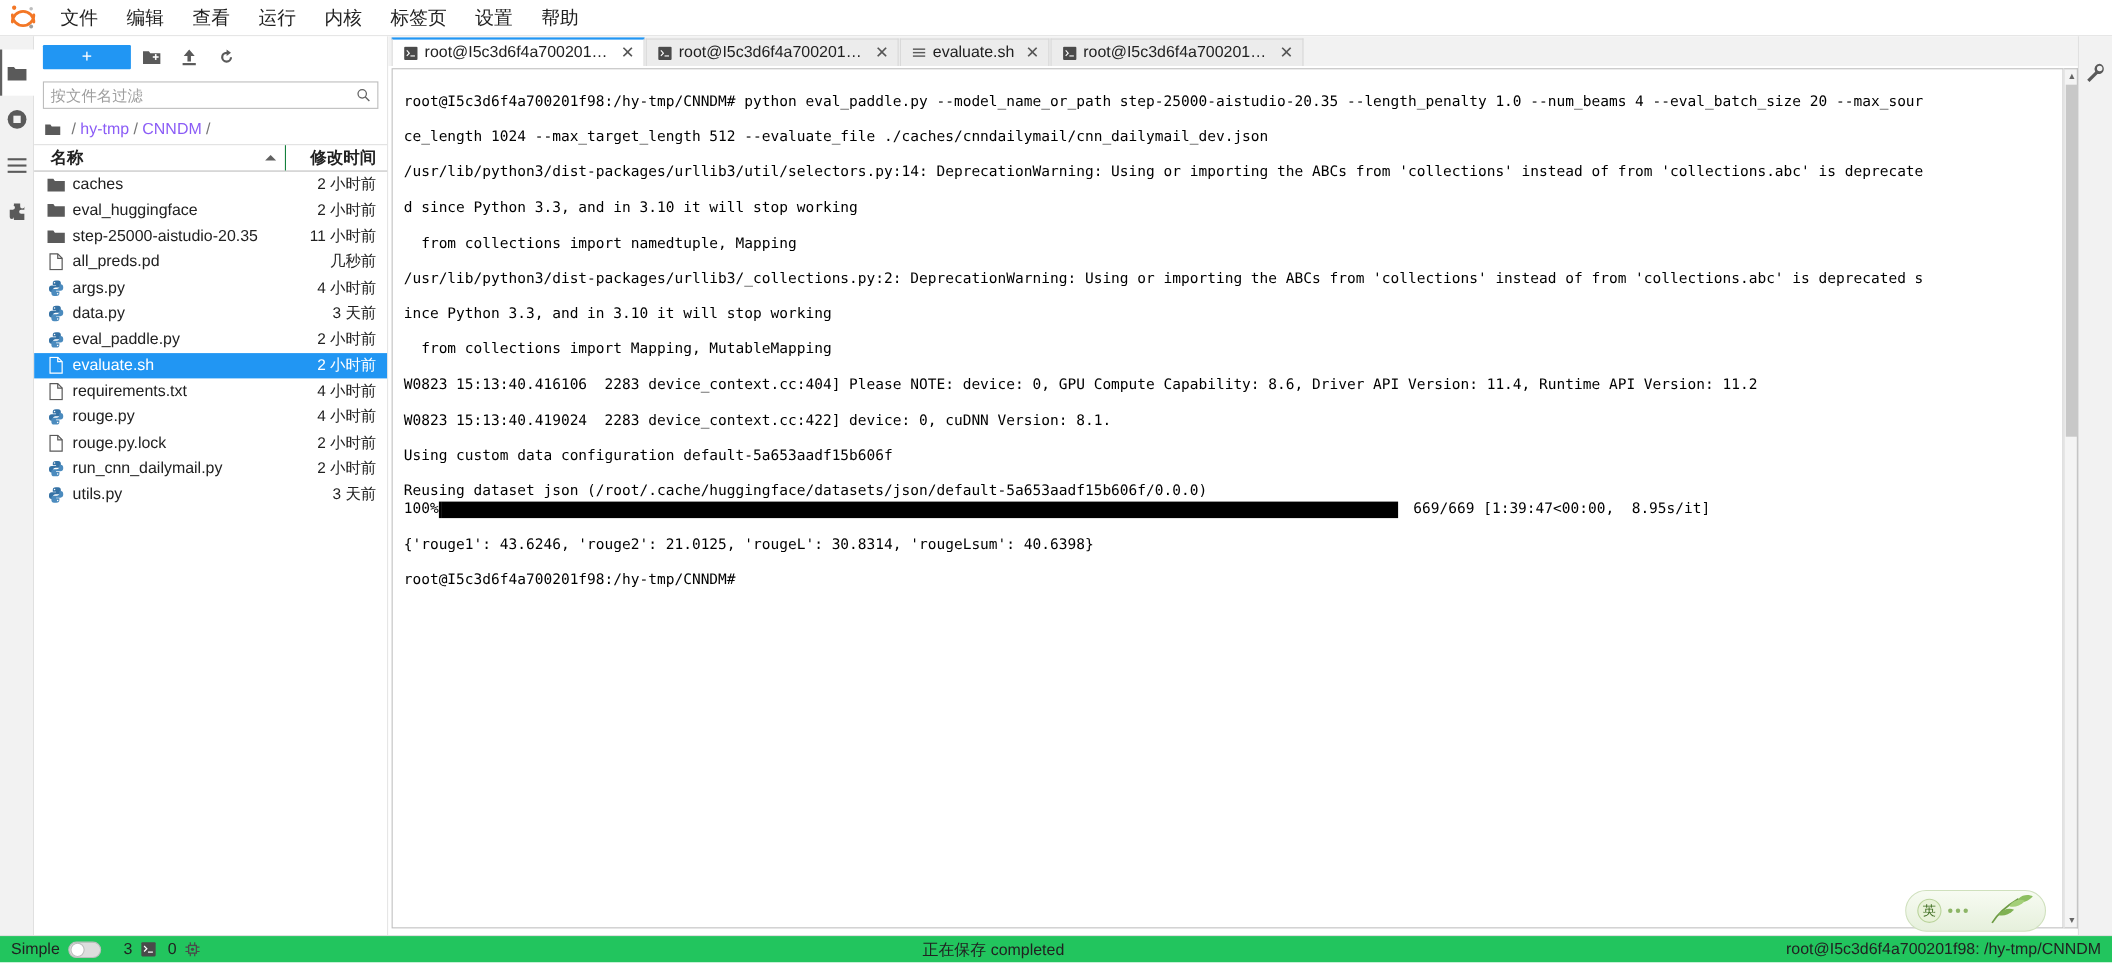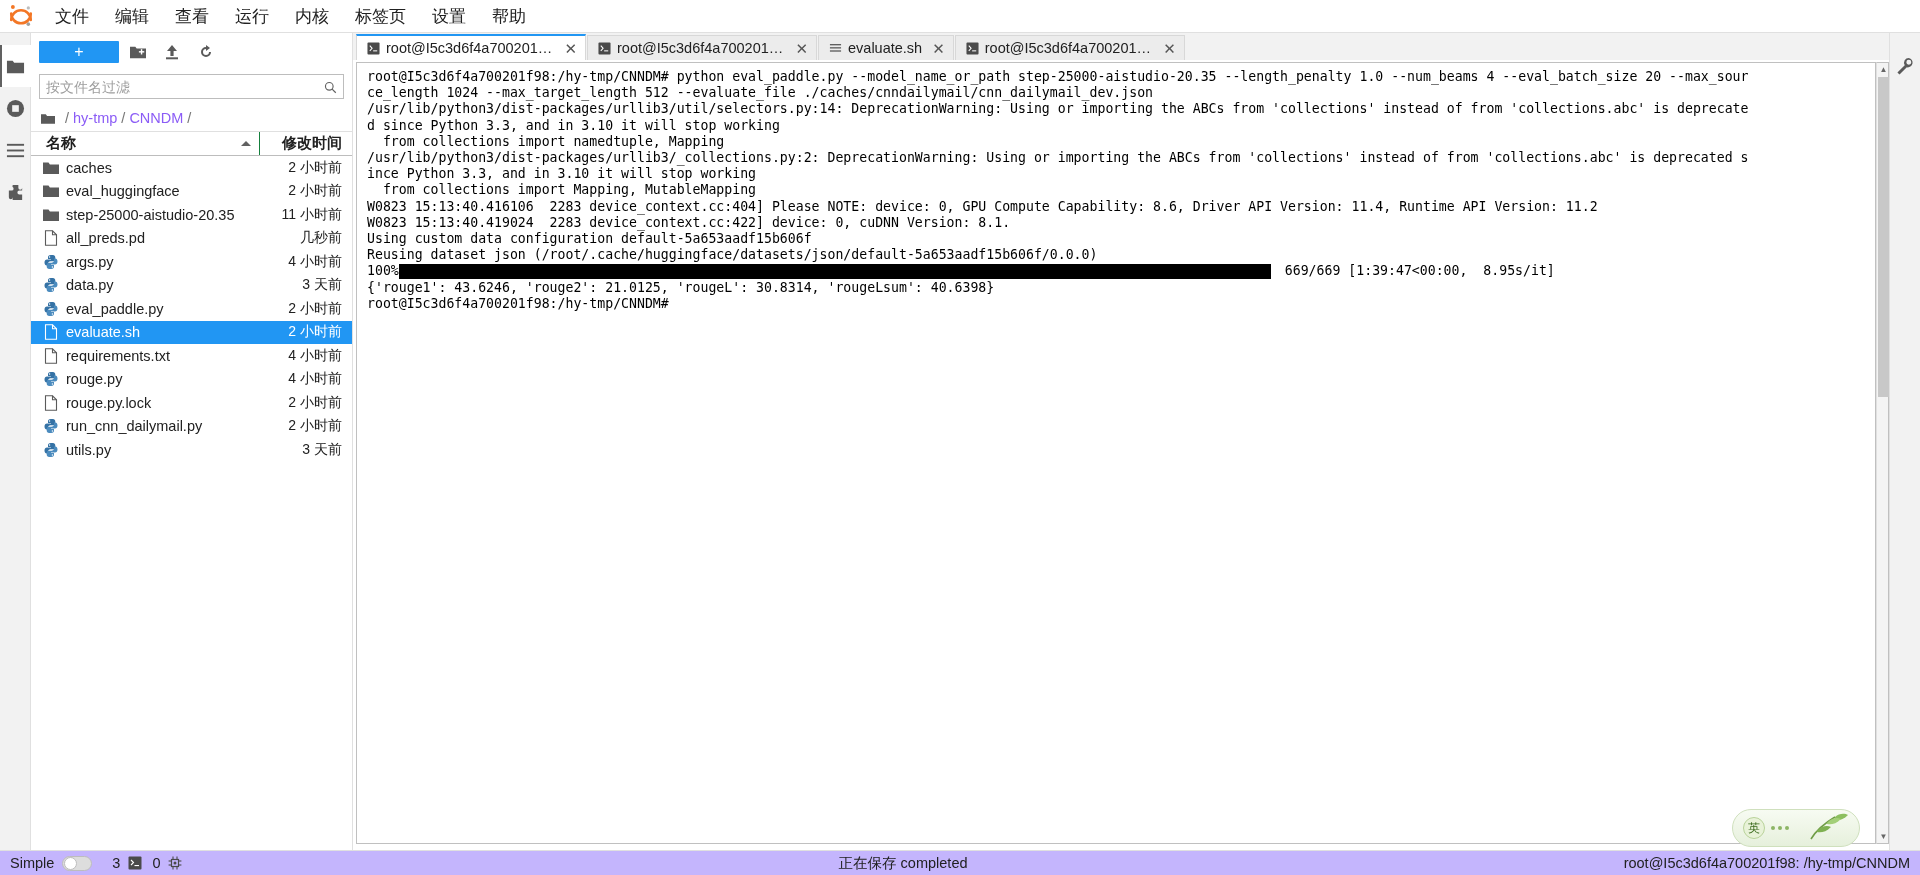--- a/index.html
+++ b/index.html
@@ -128,21 +128,21 @@
   .content-wrap { flex: 1 1 auto; display: flex; min-height: 0; padding: 2px 0 6px 3px; }
   .terminal {
     flex: 1 1 auto; background: #fff; border: 1px solid #c0c0c0;
     position: relative; overflow: hidden; min-width: 0;
   }
   .term-inner {
     padding: 6px 6px 0 10px; font-family: "DejaVu Sans Mono", monospace;
     font-size: 13.2px; line-height: 16.2px; color: #000;
     white-space: pre; overflow: hidden; height: 100%;
   }
-  .term-line { white-space: pre; }
+  .term-line { white-space: pre; margin-top: 16px; }
   .progressline { display: flex; align-items: center; white-space: pre; }
   .pb-bar { background: #000; display: inline-block; height: 15px; }
   .pb-cursor { display:inline-block; width:2px; height:15px; background:#000; }
 
   
   .term-scroll {
     width: 13px; flex: 0 0 13px; background: #f4f4f4; position: relative;
     border-left: 1px solid #e0e0e0; border-top:1px solid #c0c0c0; border-bottom:1px solid #c0c0c0;
     border-right:1px solid #c0c0c0;
   }
@@ -151,21 +151,21 @@
   .ts-thumb { position: absolute; left: 1px; width: 11px; background: #c8c8c8; }
 
   
   .right-bar {
     width: 31px; flex: 0 0 31px; background: #f2f2f2; border-left: 1px solid #e0e0e0;
     display: flex; flex-direction: column; align-items: center; padding-top: 12px;
   }
 
   
   .statusbar {
-    height: 25px; flex: 0 0 25px; background: #c4b5fd; border-top: 1px solid #e0e0e0;
+    height: 25px; flex: 0 0 25px; background: #22c55e; border-top: 1px solid #e0e0e0;
     display: flex; align-items: center; font-size: 14px; color: #212121;
     padding: 0 10px;
   }
   .sb-left { display: flex; align-items: center; gap: 8px; }
   .sb-simple { font-size: 14.5px; }
   .toggle {
     width: 30px; height: 15px; border-radius: 8px; background: #ddd;
     border: 1px solid #bdbdbd; position: relative; cursor: pointer;
   }
   .toggle .knob {

